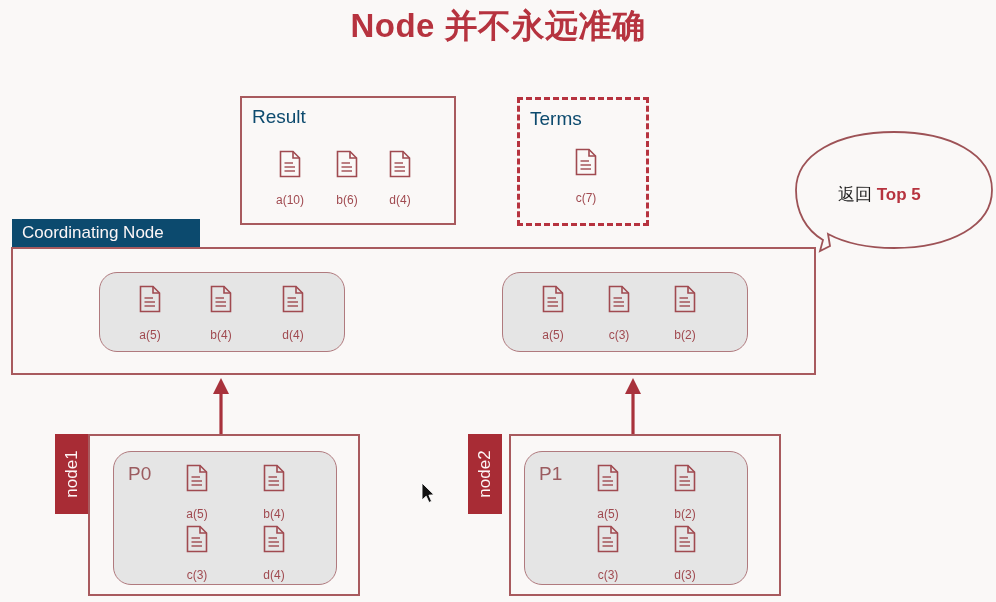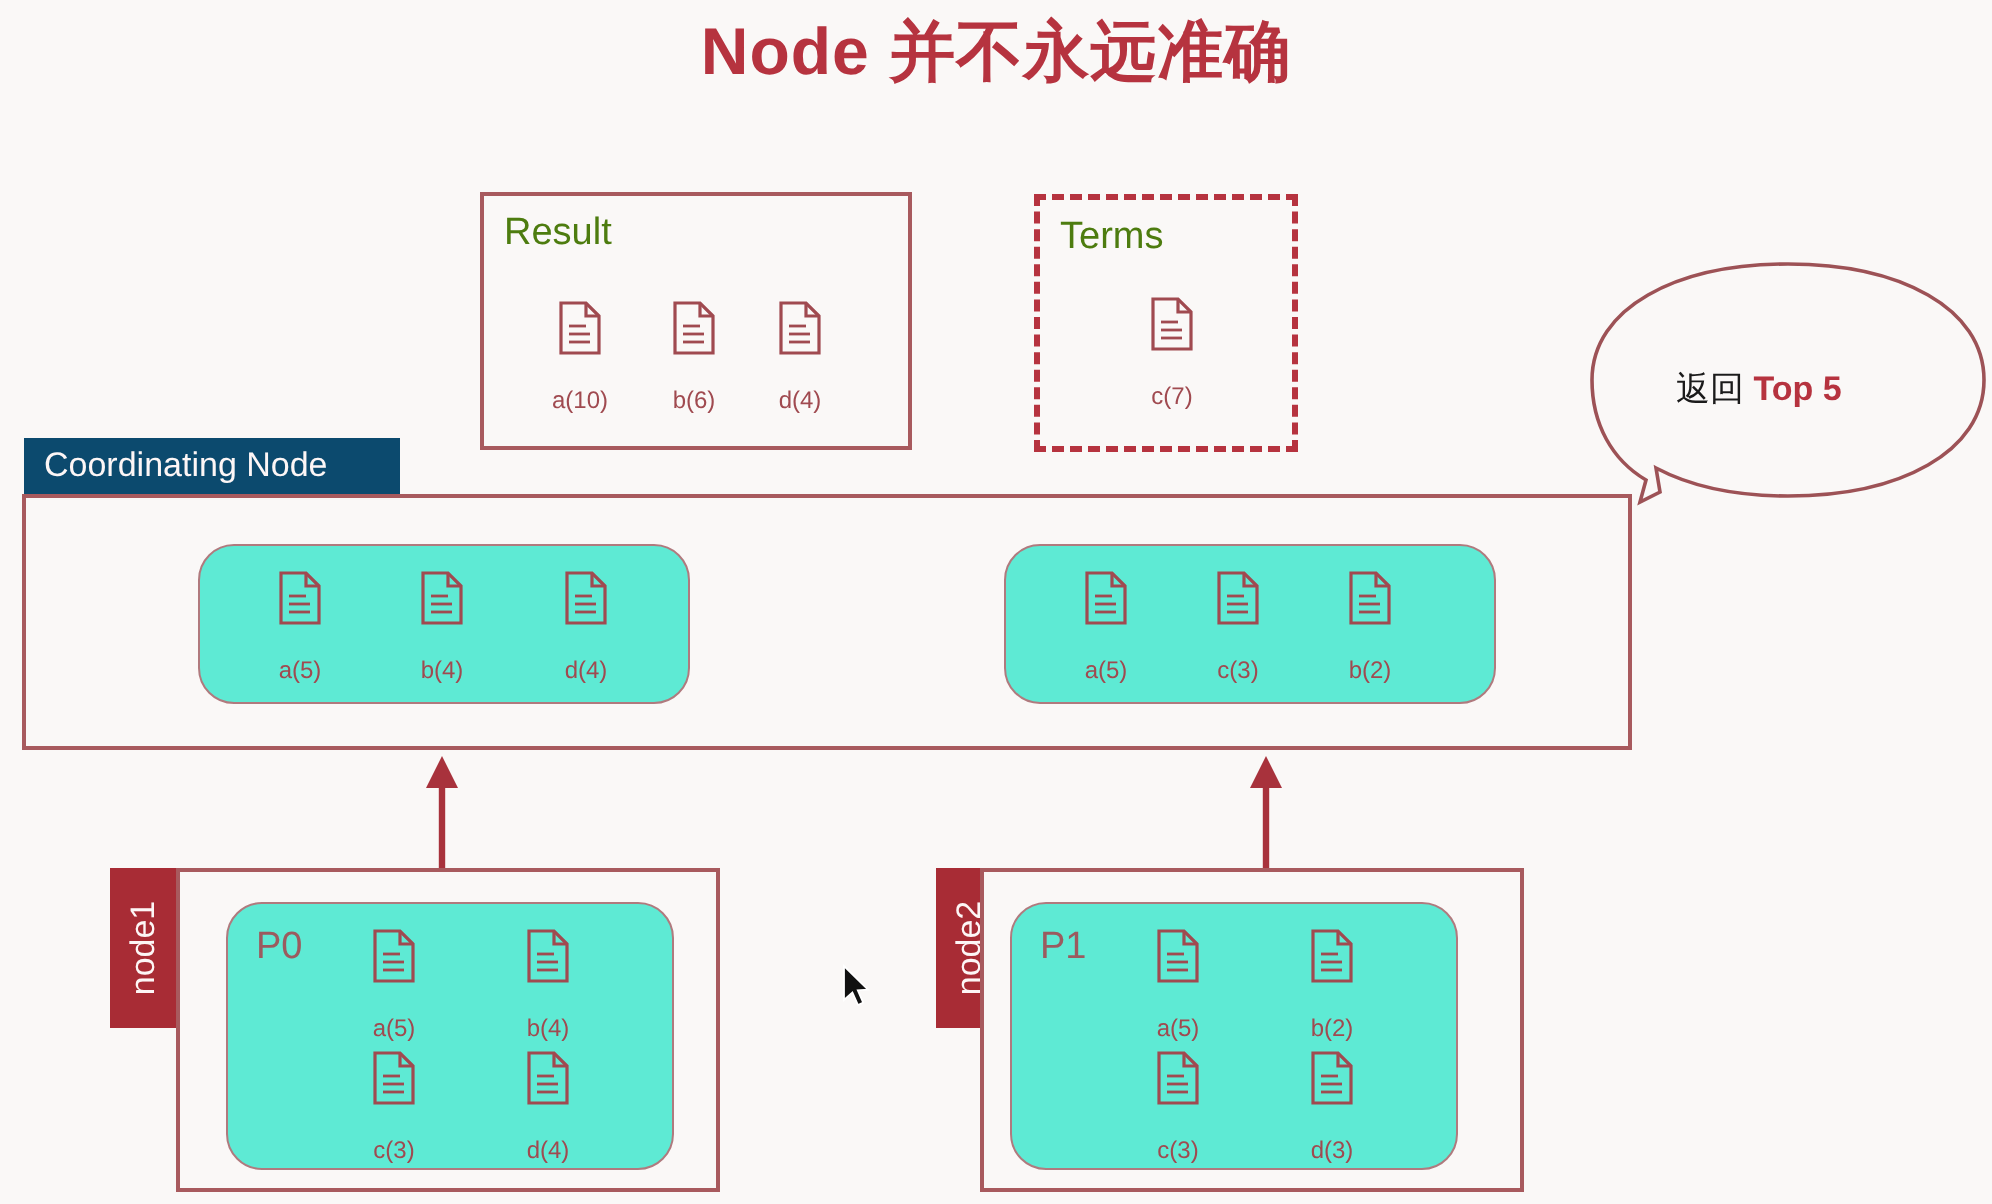--- a/index.html
+++ b/index.html
@@ -34,27 +34,27 @@
   .box {
     position: absolute;
     box-sizing: border-box;
     background: #faf8f7;
   }
   .solid-box { border: 2px solid #a85a5e; }
   .dashed-box { border: 3px dashed #b6333f; }
   .round-box {
     border: 1.5px solid #b07a7e;
     border-radius: 18px;
-    background: #5eead4;
+    background: #e5e5e5;
   }
 
   .box-title {
     position: absolute;
     font-size: 19px;
-    color: #4d7c0f;
+    color: #0c4a6e;
     left: 10px; top: 8px;
     white-space: nowrap;
   }
 
   
   .doc {
     position: absolute;
     width: 60px;
     text-align: center;
   }
@@ -327,21 +327,21 @@
         </svg>
         <span class="lbl">d(4)</span>
       </div>
     </div>
   </div>
 
   <div class="tab-v" style="left:468px; top:434px; width:34px; height:80px;">
     <span>node2</span>
   </div>
 
-  <div class="box solid-box" style="left:490px; top:434px; width:272px; height:162px;">
+  <div class="box solid-box" style="left:509px; top:434px; width:272px; height:162px;">
 
     <div class="round-box" style="position:absolute; left:13px; top:15px; width:222px; height:132px;">
 
       <div style="position:absolute; left:14px; top:11px; font-size:19px; color:#9b5b5f;">P1</div>
 
       <div class="doc" style="left:53px; top:12px;">
         <svg class="glyph" viewBox="0 0 22 28">
           <path d="M1.5 1.5 H14 L20.5 8 V26.5 H1.5 Z" fill="none" stroke="#a04a50" stroke-width="1.6"></path>
           <path d="M14 1.5 V8 H20.5" fill="none" stroke="#a04a50" stroke-width="1.6"></path>
           <line x1="5.5" y1="13" x2="14" y2="13" stroke="#a04a50" stroke-width="1.4"></line>

